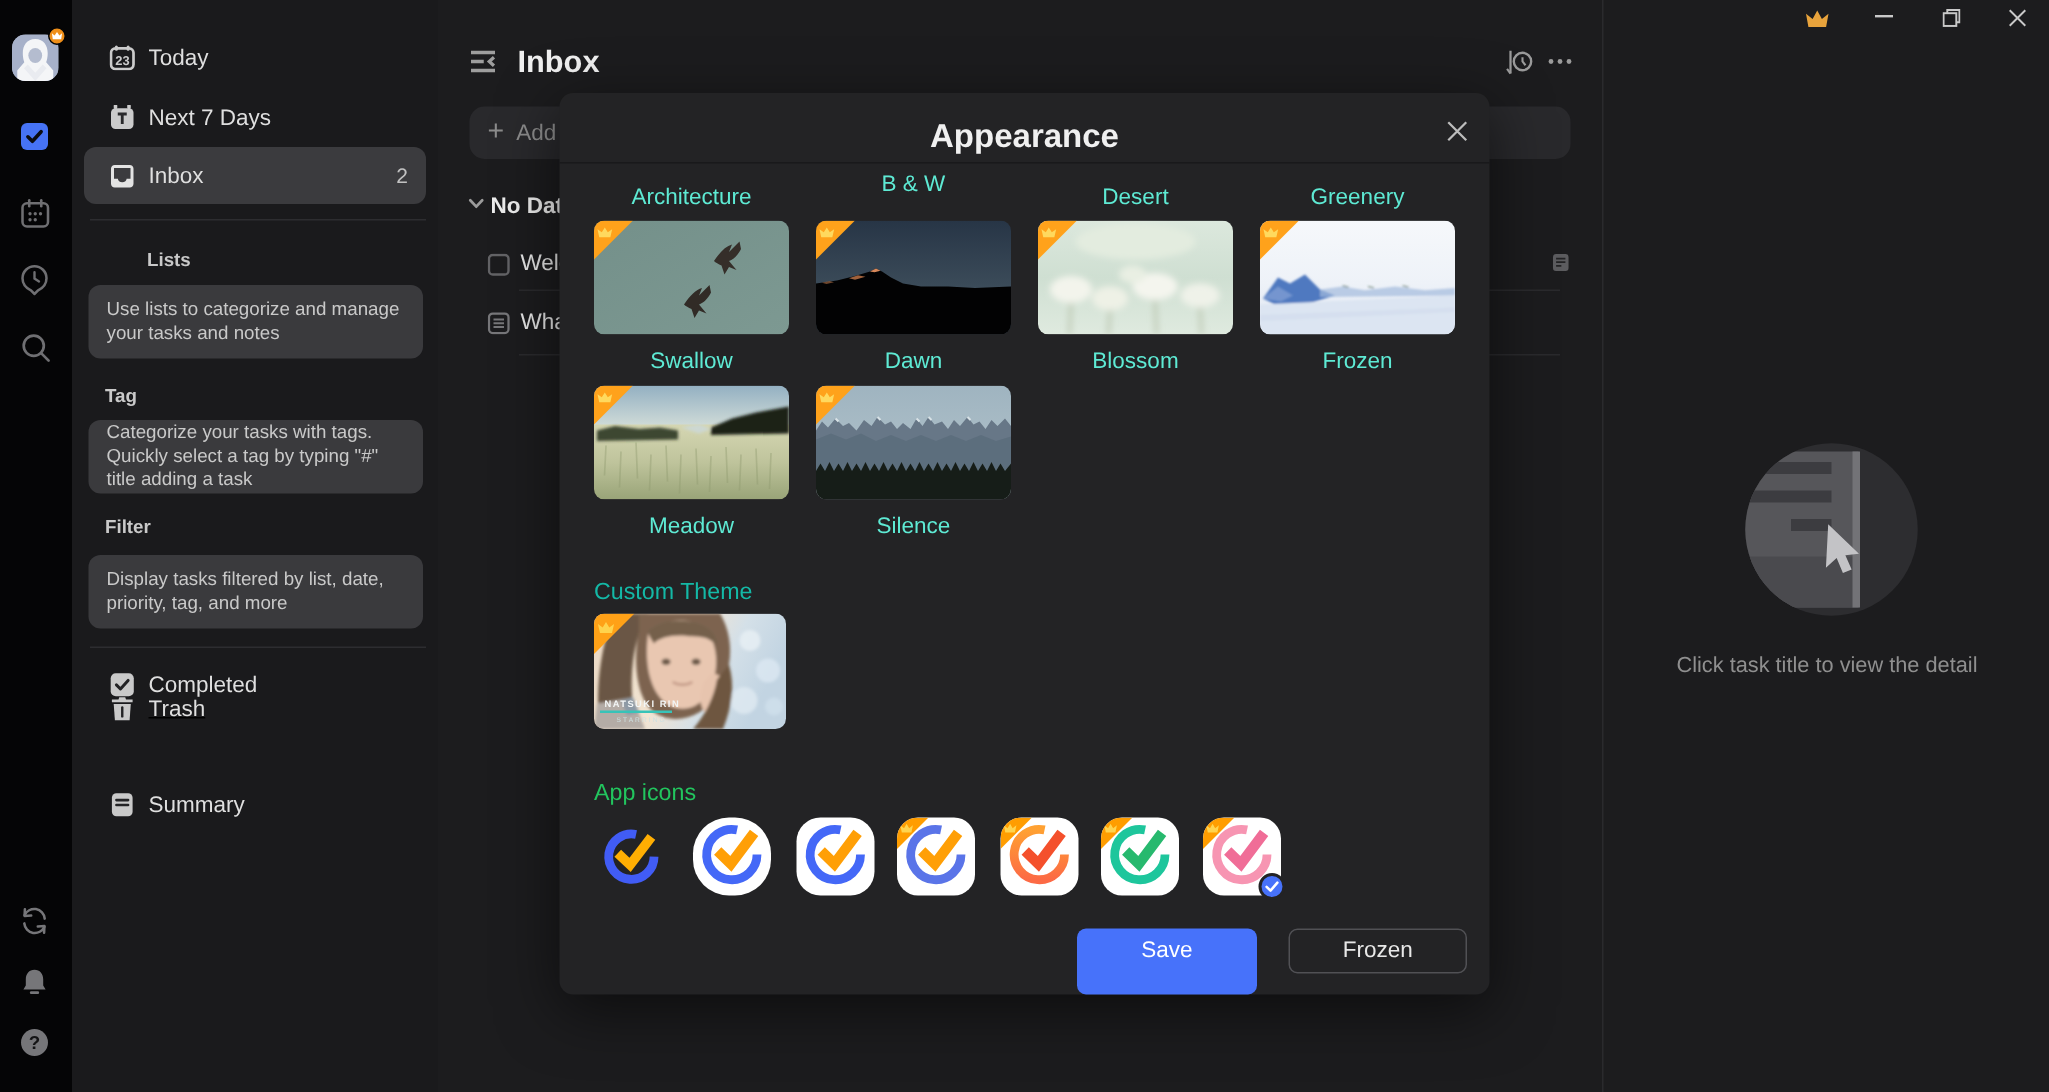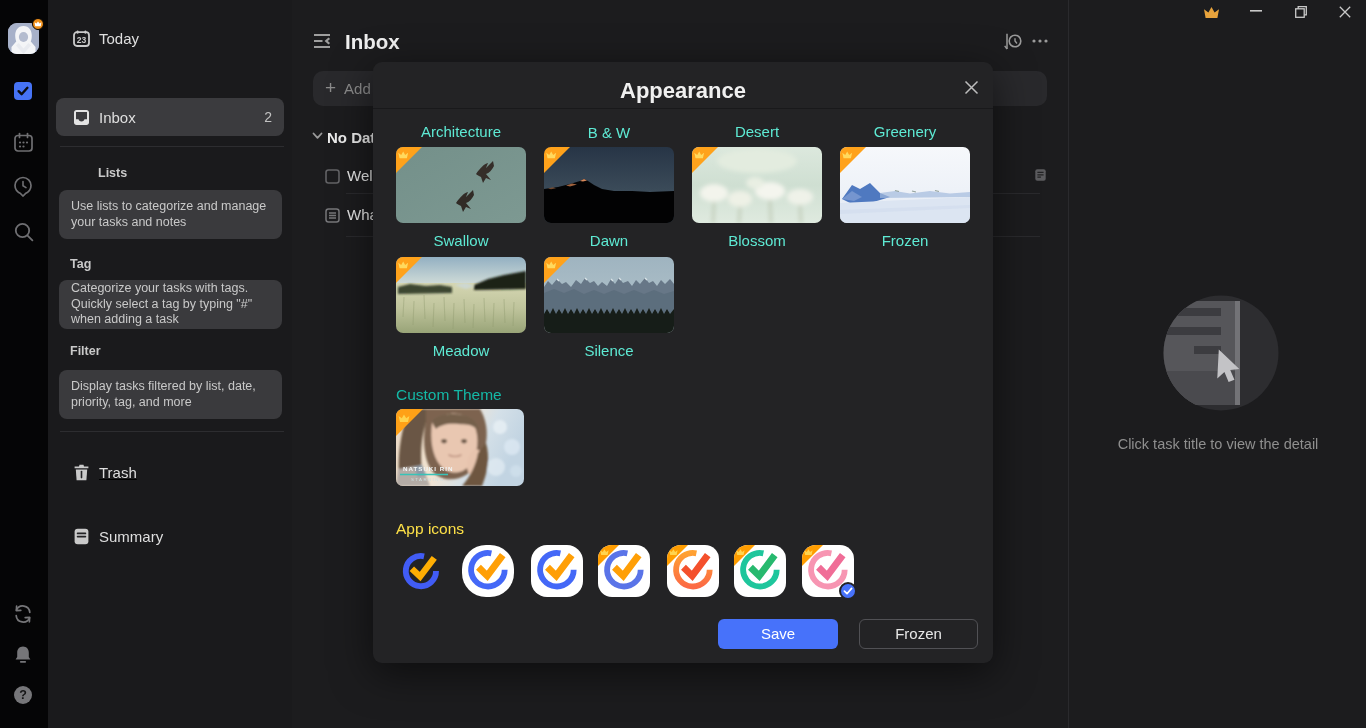--- a/index.html
+++ b/index.html
@@ -31,21 +31,21 @@
 
   
   #modal { position:absolute; left:373px; top:62px; width:620px; height:601px; background:#232325; border-radius:9px; box-shadow:0 10px 40px rgba(0,0,0,.55); }
   #modalhead { position:absolute; left:0; top:0; width:100%; height:47px; border-bottom:1px solid #19191b; }
   #modaltitle { position:absolute; left:0; top:16px; width:100%; text-align:center; font-size:22px; font-weight:bold; color:#f0f0f0; }
   .thumblabel { position:absolute; width:130px; text-align:center; font-size:15px; color:#5eead4; }
   .thumb { position:absolute; width:130px; height:76px; border-radius:7px; overflow:hidden; }
   .thumb svg { display:block; }
   .tile { top:483px; width:52px; height:52px; background:#fff; overflow:hidden; }
   .tile > svg { display:block; }
-  #saveBtn { position:absolute; left:345px; top:557px; width:120px; height:30px; border-radius:6px; background:#4772fa; color:#fff; font-size:15px; text-align:center; line-height:30px; }
+  #saveBtn { position:absolute; left:345px; top:557px; width:120px; height:44px; border-radius:6px; background:#4772fa; color:#fff; font-size:15px; text-align:center; line-height:30px; }
   #cancelBtn { position:absolute; left:486px; top:557px; width:119px; height:30px; border-radius:6px; border:1px solid #515155; color:#e8e8e8; font-size:15px; text-align:center; line-height:28px; }
 </style>
 </head>
 <body>
 <div id="stage">
   <div id="main">
 
     <svg class="abs" style="left:21px; top:33px;" width="18" height="16" viewBox="0 0 18 16">
       <path d="M1 2 L17 2 M1 8 L9.5 8 M1 14 L17 14" stroke="#9e9e9e" stroke-width="2.2" stroke-linecap="butt"></path>
       <path d="M16.3 5.2 L13.2 8 L16.3 10.8" fill="none" stroke="#9e9e9e" stroke-width="2.2" stroke-linecap="butt" stroke-linejoin="miter"></path>
@@ -171,50 +171,65 @@
   <div id="sidebar">
     <div class="srow" style="top:19px;">
       <svg class="sicon" viewBox="0 0 17 17">
         <rect x="1" y="2.2" width="15" height="13.8" rx="3" fill="none" stroke="#cbcbcb" stroke-width="1.8"></rect>
         <rect x="3.6" y="0.4" width="2" height="3.4" rx="1" fill="#cbcbcb"></rect>
         <rect x="11.4" y="0.4" width="2" height="3.4" rx="1" fill="#cbcbcb"></rect>
         <text x="8.6" y="13" font-size="8.6" font-weight="bold" fill="#cbcbcb" text-anchor="middle" font-family="Liberation Sans, sans-serif">23</text>
       </svg>
       <span class="slabel">Today</span>
     </div>
+    <div class="srow" style="top:59px;">
+      <svg class="sicon" viewBox="0 0 17 17">
+        <path d="M4 1.6 L4 0.6 M13 1.6 L13 0.6" stroke="#cbcbcb" stroke-width="2.4" stroke-linecap="round"></path>
+        <rect x="1" y="2.2" width="15" height="13.8" rx="3" fill="#cbcbcb"></rect>
+        <path d="M5.5 6 L11.5 6 M8.5 6 L8.5 12.6" stroke="#2a2a2c" stroke-width="1.9"></path>
+      </svg>
+      <span class="slabel">Next 7 Days</span>
+    </div>
     <div class="srow" style="top:98px; background:#3b3b3e;">
       <svg class="sicon" viewBox="0 0 17 17">
         <path d="M3.5 1 L13.5 1 C14.9 1 16 2.1 16 3.5 L16 13.5 C16 14.9 14.9 16 13.5 16 L3.5 16 C2.1 16 1 14.9 1 13.5 L1 3.5 C1 2.1 2.1 1 3.5 1 Z M3 10.2 L5.6 10.2 C5.6 11.4 6.8 12.5 8.5 12.5 C10.2 12.5 11.4 11.4 11.4 10.2 L14 10.2 L14 3 L3 3 Z" fill="#e3e3e3" fill-rule="evenodd"></path>
       </svg>
       <span class="slabel">Inbox</span>
       <span class="scount">2</span>
     </div>
     <div class="sdivider" style="top:146px;"></div>
 
     <div class="seclabel" style="top:166px;padding-left:28px;">Lists</div>
     <div class="tooltip" style="top:190px;">
         <span>Use lists to categorize and manage</span>
         <span>your tasks and notes</span>
       </div>
 
     <div class="seclabel" style="top:257px;">Tag</div>
     <div class="tooltip" style="top:280px;">
         <span>Categorize your tasks with tags.</span>
         <span>Quickly select a tag by typing "#"</span>
-        <span>when adding a task</span>
+        <span>title adding a task</span>
       </div>
 
     <div class="seclabel" style="top:344px;">Filter</div>
     <div class="tooltip" style="top:370px;">
         <span>Display tasks filtered by list, date,</span>
         <span>priority, tag, and more</span>
       </div>
 
     <div class="sdivider" style="top:431px;"></div>
 
+    <div class="srow" style="top:437px;">
+      <svg class="sicon" viewBox="0 0 17 17">
+        <rect x="0.8" y="0.8" width="15.4" height="15.4" rx="3.4" fill="#c9c9c9"></rect>
+        <path d="M4.6 8.6 L7.3 11.3 L12.4 5.6" fill="none" stroke="#232325" stroke-width="2" stroke-linecap="round" stroke-linejoin="round"></path>
+      </svg>
+      <span class="slabel">Completed</span>
+    </div>
     <div class="srow" style="top:453px;text-decoration:underline;">
       <svg class="sicon" viewBox="0 0 17 17">
         <path d="M6.5 0.8 L10.5 0.8 L11 2.4 L15.4 2.4 L15.4 4.2 L1.6 4.2 L1.6 2.4 L6 2.4 Z" fill="#c9c9c9"></path>
         <path d="M2.8 5.4 L14.2 5.4 L13.4 16.2 L3.6 16.2 Z" fill="#c9c9c9"></path>
         <path d="M8.5 7.6 L8.5 13.6" stroke="#232325" stroke-width="1.6" stroke-linecap="round"></path>
       </svg>
       <span class="slabel">Trash</span>
     </div>
     <div class="srow" style="top:517px;">
       <svg class="sicon" viewBox="0 0 17 17">
@@ -240,21 +255,21 @@
     </svg>
   </div>
   <div id="modal">
     <div id="modalhead"></div>
     <div id="modaltitle">Appearance</div>
     <svg class="abs" style="left:591px; top:18px;" width="15" height="15" viewBox="0 0 15 15">
       <path d="M1.5 1.5 L13.5 13.5 M13.5 1.5 L1.5 13.5" stroke="#bdbdbd" stroke-width="1.5"></path>
     </svg>
 
     <div class="thumblabel" style="left:23px; top:61px;">Architecture</div>
-    <div class="thumblabel" style="left:171px; top:62px;">B &amp; W</div>
+    <div class="thumblabel" style="left:171px; top:52px;">B &amp; W</div>
     <div class="thumblabel" style="left:319px; top:61px;">Desert</div>
     <div class="thumblabel" style="left:467px; top:61px;">Greenery</div>
 
     <div class="thumb" style="left:23px; top:85px;" id="th-swallow">
       <svg width="130" height="76" viewBox="0 0 130 76">
         <defs>
             <linearGradient id="swbg" x1="0" y1="0" x2="1" y2="1">
           <stop offset="0" stop-color="#74908a"></stop>
               <stop offset="1" stop-color="#7d9992"></stop>
         </linearGradient>
@@ -438,21 +453,21 @@
         <text x="7" y="62" font-size="6.2" font-weight="bold" fill="#f3f6f6" font-family="Liberation Sans, sans-serif" letter-spacing="1">NATSUKI RIN</text>
         <path d="M4 65.5 L52 65.5" stroke="#37c3b8" stroke-width="1.6"></path>
         <text x="15" y="72" font-size="4.4" fill="#cfe0e0" font-family="Liberation Sans, sans-serif" letter-spacing="1.4">STARRING</text>
         <g>
             <polygon points="0,0 27,0 0,27" fill="#ffa117"></polygon>
         <path d="M4 13 L2.6 7 L5.8 9.3 L8 5.6 L10.2 9.3 L13.4 7 L12 13 Z" fill="#ffd34d"></path>
           </g>
       </svg>
     </div>
 
-    <div class="abs" style="left:23px; top:458px; font-size:15.5px; color:#fde047;">App icons</div>
+    <div class="abs" style="left:23px; top:458px; font-size:15.5px; color:#22c55e;">App icons</div>
     <div id="appicons">
 
       <svg class="abs" style="left:26px; top:488px;" width="44" height="44" viewBox="0 0 48 48">
         <path d="M40.4 23 A16.5 16.5 0 1 1 27.33 6.86" fill="none" stroke="#415cf5" stroke-width="6.4"></path>
         <path d="M14 20.5 L23 29 L38.5 8.6" fill="none" stroke="#ffae03" stroke-width="7" stroke-linecap="butt" stroke-linejoin="miter"></path>
       </svg>
 
       <div class="abs tile" style="left:89px; border-radius:24px;">
         <svg width="52" height="52" viewBox="0 0 48 48">
           <path d="M39.4 22.8 A15.5 15.5 0 1 1 27.12 7.64" fill="none" stroke="#4468f7" stroke-width="5.4"></path>

